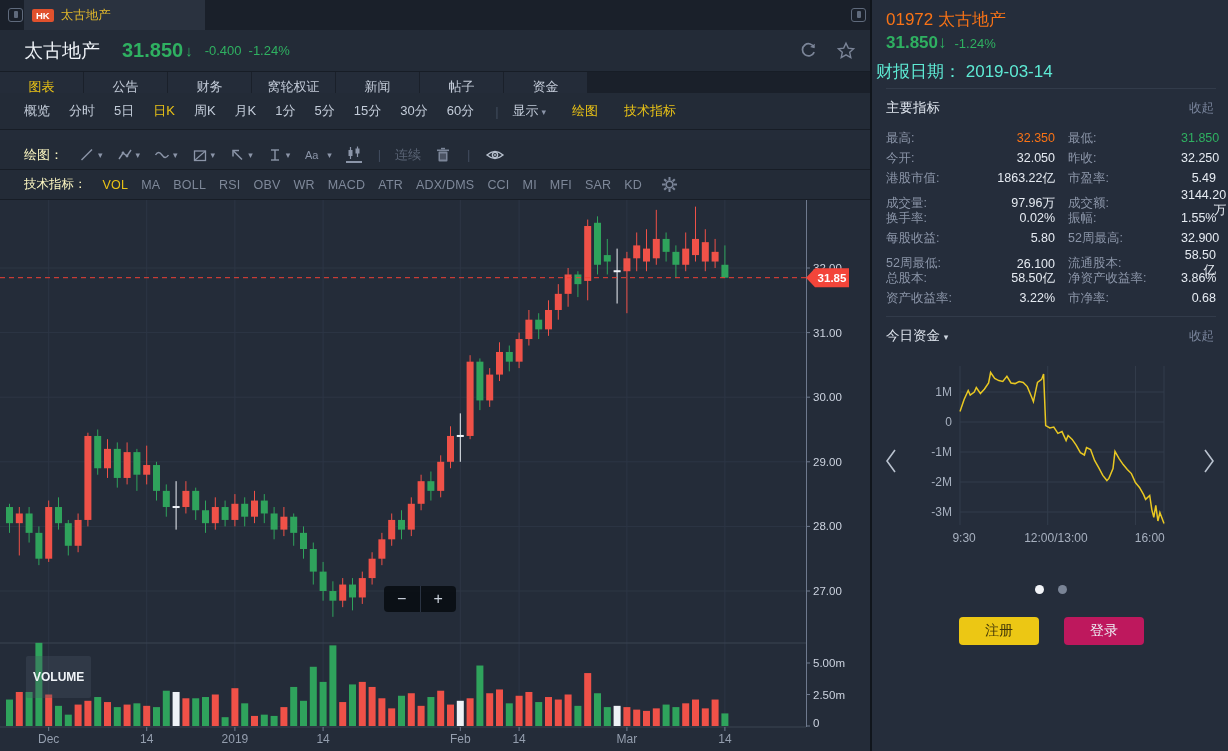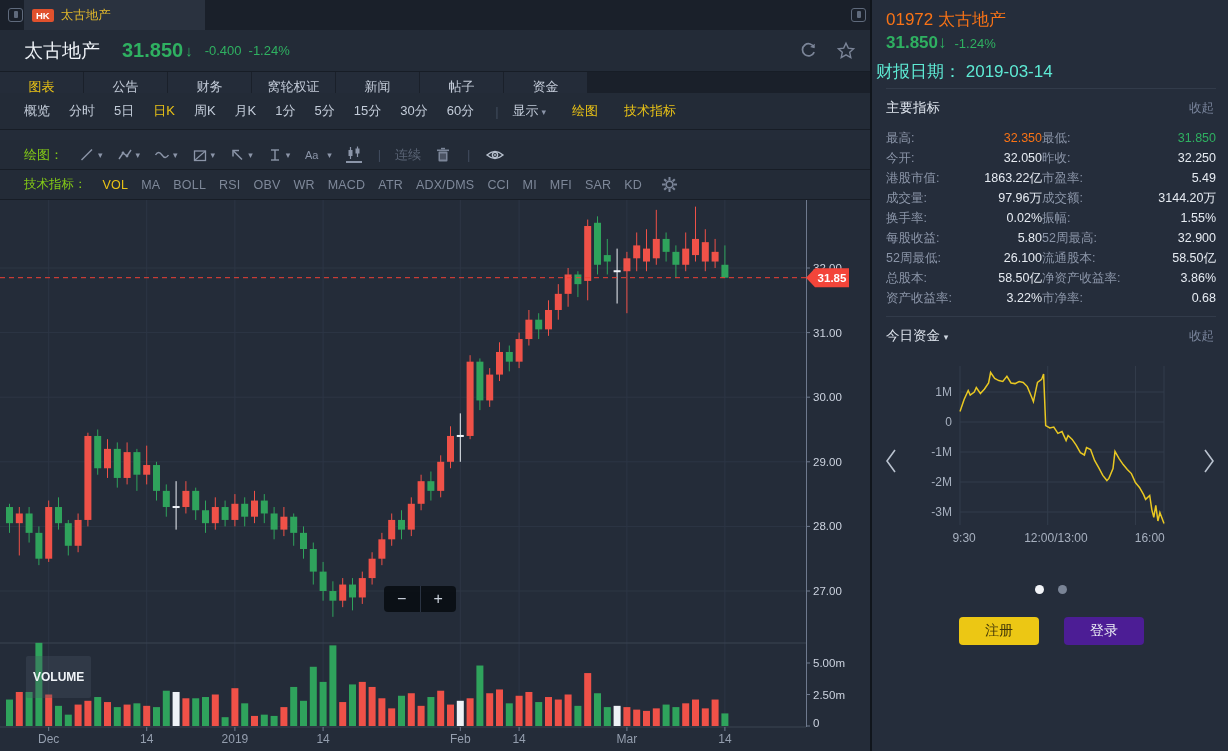--- a/index.html
+++ b/index.html
@@ -38,21 +38,21 @@
   .row-period { top:93px; height:37px; font-size:13px; color:#c3ccd9; }
   .row-period .pitem { margin-right:19px; cursor:pointer; }
   .row-period .pitem.active { color:#e9c216; }
   .vdiv { color:#414c5e; margin:0 14px 0 2px; font-size:13px; }
   .ctl { margin-right:26px; cursor:pointer; }
   .ctl.yellow { color:#e9c216; }
   .caret { font-size:9px; color:#8b95a8; margin-left:3px; }
 
   .row-draw { top:140px; height:30px; font-size:13px; color:#8b95a8; }
   .row-ind  { top:170px; height:30px; font-size:12.5px; color:#7e8899; }
-  .tool-label { margin-right:16px; color:#84cc16; }
+  .tool-label { margin-right:16px; color:#fef9c3; }
   .dicon { display:flex; align-items:center; margin-right:14px; cursor:pointer; }
   .iitem { margin-right:13px; cursor:pointer; letter-spacing:.2px; }
   .iitem.active { color:#e9c216; }
   .gray-txt { color:#5a6475; margin-right:14px; cursor:pointer; }
 
   .chart-area { position:absolute; left:0; top:200px; width:870px; height:551px; background:#242c39; }
   .vol-label { position:absolute; left:26px; top:456px; font-size:12px; font-weight:bold; color:#f0f4f8;
                background:rgba(72,82,98,.35); padding:14px 7px; border-radius:2px; }
   .zoomctl { position:absolute; left:384px; top:386px; width:72px; height:26px; background:rgba(10,14,20,.92);
              border-radius:4px; display:flex; }
@@ -66,30 +66,30 @@
   .p-abs { position:absolute; }
   .p-title { left:14px; top:8px; color:#f97316; font-size:17px; }
   .p-price { left:14px; top:33px; color:#2fb061; font-size:17px; font-weight:bold; }
   .p-price .sm { font-size:13px; font-weight:normal; margin-left:8px; }
   .p-report { left:4px; top:60px; color:#5eead4; font-size:17px; }
   .p-div { left:14px; width:330px; height:1px; background:#323b4a; }
   .sec-title { color:#dfe5ee; font-size:13.5px; }
   .collapse-link { color:#78839a; font-size:12.5px; cursor:pointer; }
   .ind-rows { left:14px; top:128px; width:330px; }
   .ind-row { display:grid; grid-template-columns:84px 72px 100px auto; height:20px; align-items:center;
-             font-size:12.5px; }
+             font-size:12.5px;gap:13px; }
   .ind-row .lb { color:#8b95a8; }
   .ind-row .vl { color:#e6ebf2; text-align:right; }
   .vl.up { color:#f97316; } .vl.down { color:#2fb061; }
   .flow-arrow { top:448px; cursor:pointer; }
   .dot { display:inline-block; width:9px; height:9px; border-radius:50%; margin:0 5px; cursor:pointer; }
   .btn { position:absolute; top:617px; width:80px; height:28px; border:none; border-radius:4px;
          font-size:14px; cursor:pointer; font-family:inherit; }
   .btn-register { left:87px; background:#ecc714; color:#453a08; }
-  .btn-login { left:192px; background:#4c1d95; color:#eef1f6; }
+  .btn-login { left:192px; background:#be185d; color:#eef1f6; }
 
   svg text { font-family:"Liberation Sans","DejaVu Sans",sans-serif; }
 </style>
 </head>
 <body>
 
 <div id="app">
 
   <div class="left">
 

